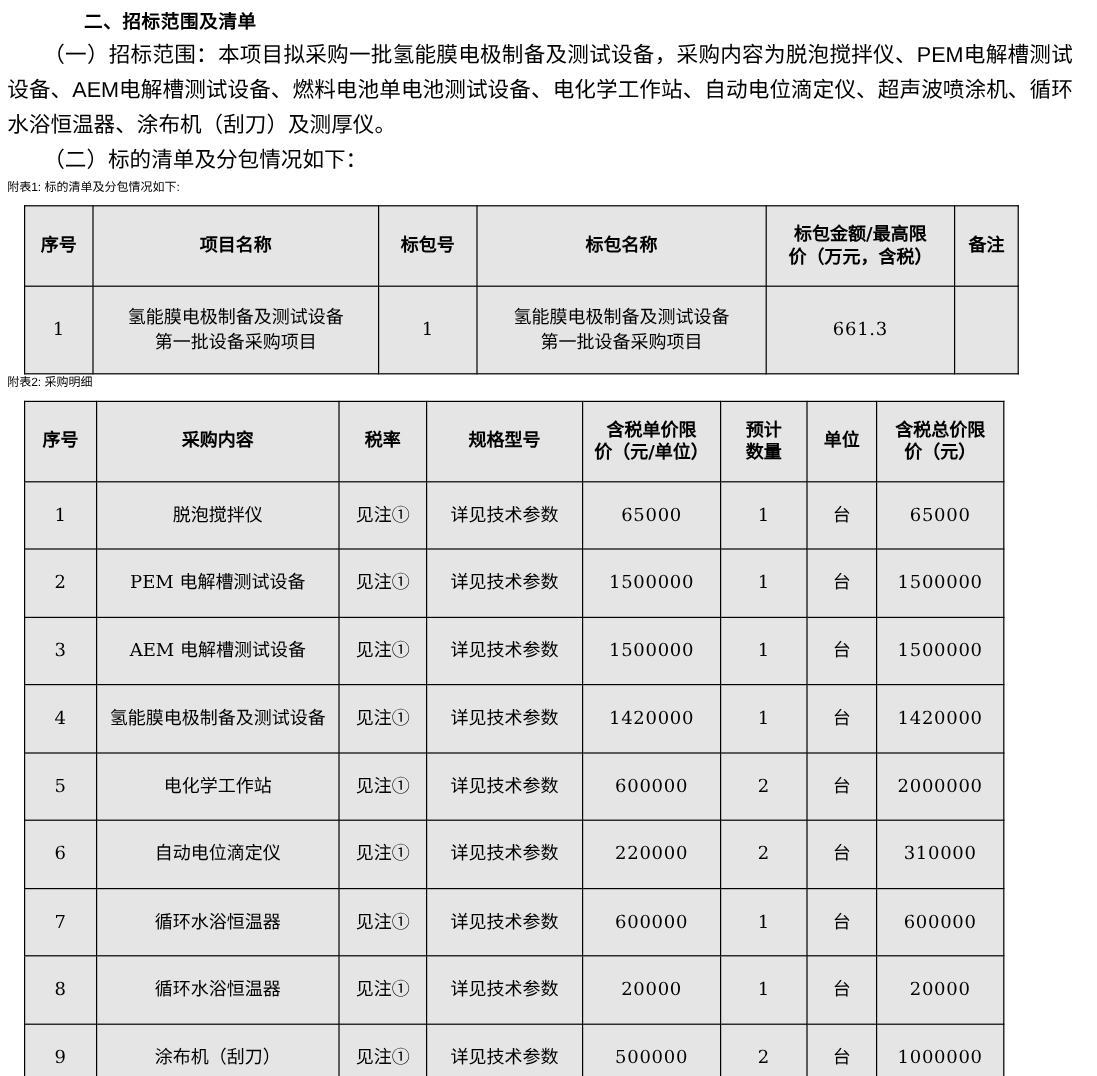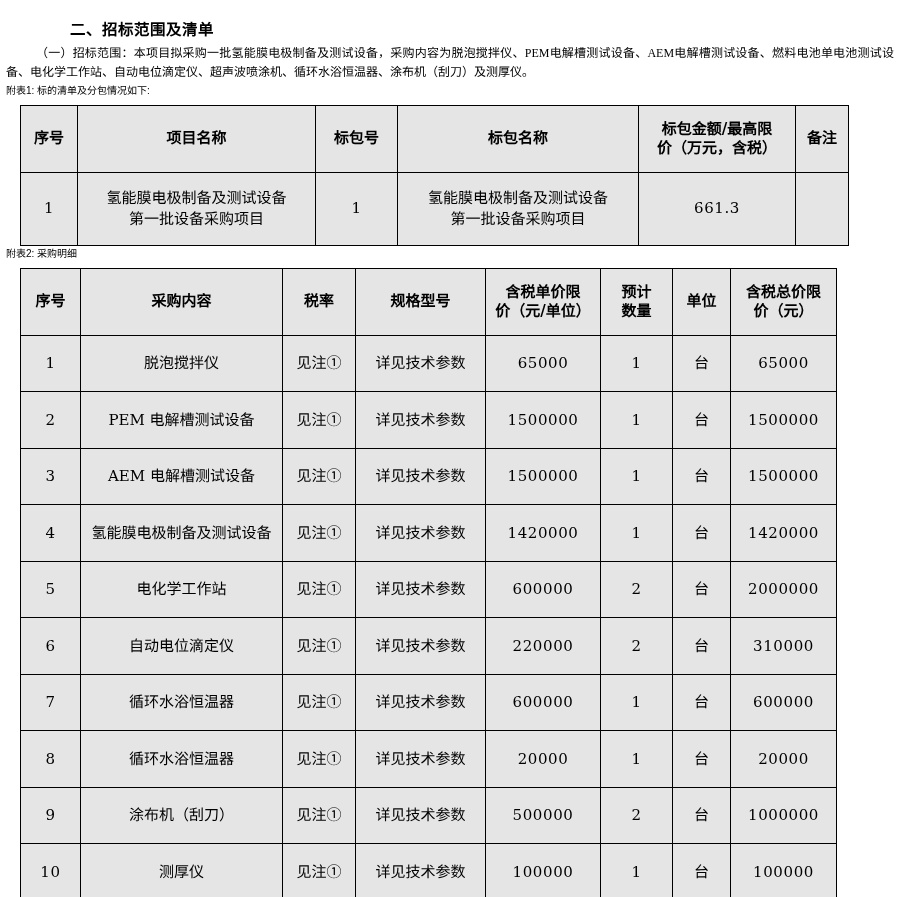--- a/index.html
+++ b/index.html
@@ -23,26 +23,26 @@
     box-sizing: border-box;
   }
 
   
   .section-title {
     font-family: "DejaVu Sans", "Liberation Sans", sans-serif;
     font-weight: bold;
     font-size: 15.5px;
     letter-spacing: 0.5px;
     margin: 0;
-    padding: 20px 0 3px 70px;
+    padding: 8px 0 3px 70px;
     line-height: 1.35;
   }
   .para {
-    font-family: Liberation Serif, serif;
-    font-size: 12px;
+    font-family: Liberation Sans, sans-serif;
+    font-size: 18px;
     line-height: 1.62;
     margin: 0;
     padding: 0 20px 0 6px;
     text-align: justify;
     text-justify: inter-character;
   }
   .para.indent {
     text-indent: 30px;
   }
   .caption {
@@ -111,20 +111,21 @@
 </style>
 </head>
 <body>
 
 <div class="page">
 
   <h2 class="section-title">二、招标范围及清单</h2>
 
   <p class="para indent">（一）招标范围：本项目拟采购一批氢能膜电极制备及测试设备，采购内容为脱泡搅拌仪、PEM电解槽测试设备、AEM电解槽测试设备、燃料电池单电池测试设备、电化学工作站、自动电位滴定仪、超声波喷涂机、循环水浴恒温器、涂布机（刮刀）及测厚仪。</p>
 
+  <p class="para indent">（二）标的清单及分包情况如下：</p>
 
   <p class="caption">附表1: 标的清单及分包情况如下:</p>
 
   <div id="table1-wrap">
     <table class="tbl" id="table1">
       <colgroup>
         <col class="c-seq">
           <col class="c-proj">
           <col class="c-lot">
         <col class="c-lotnm">

